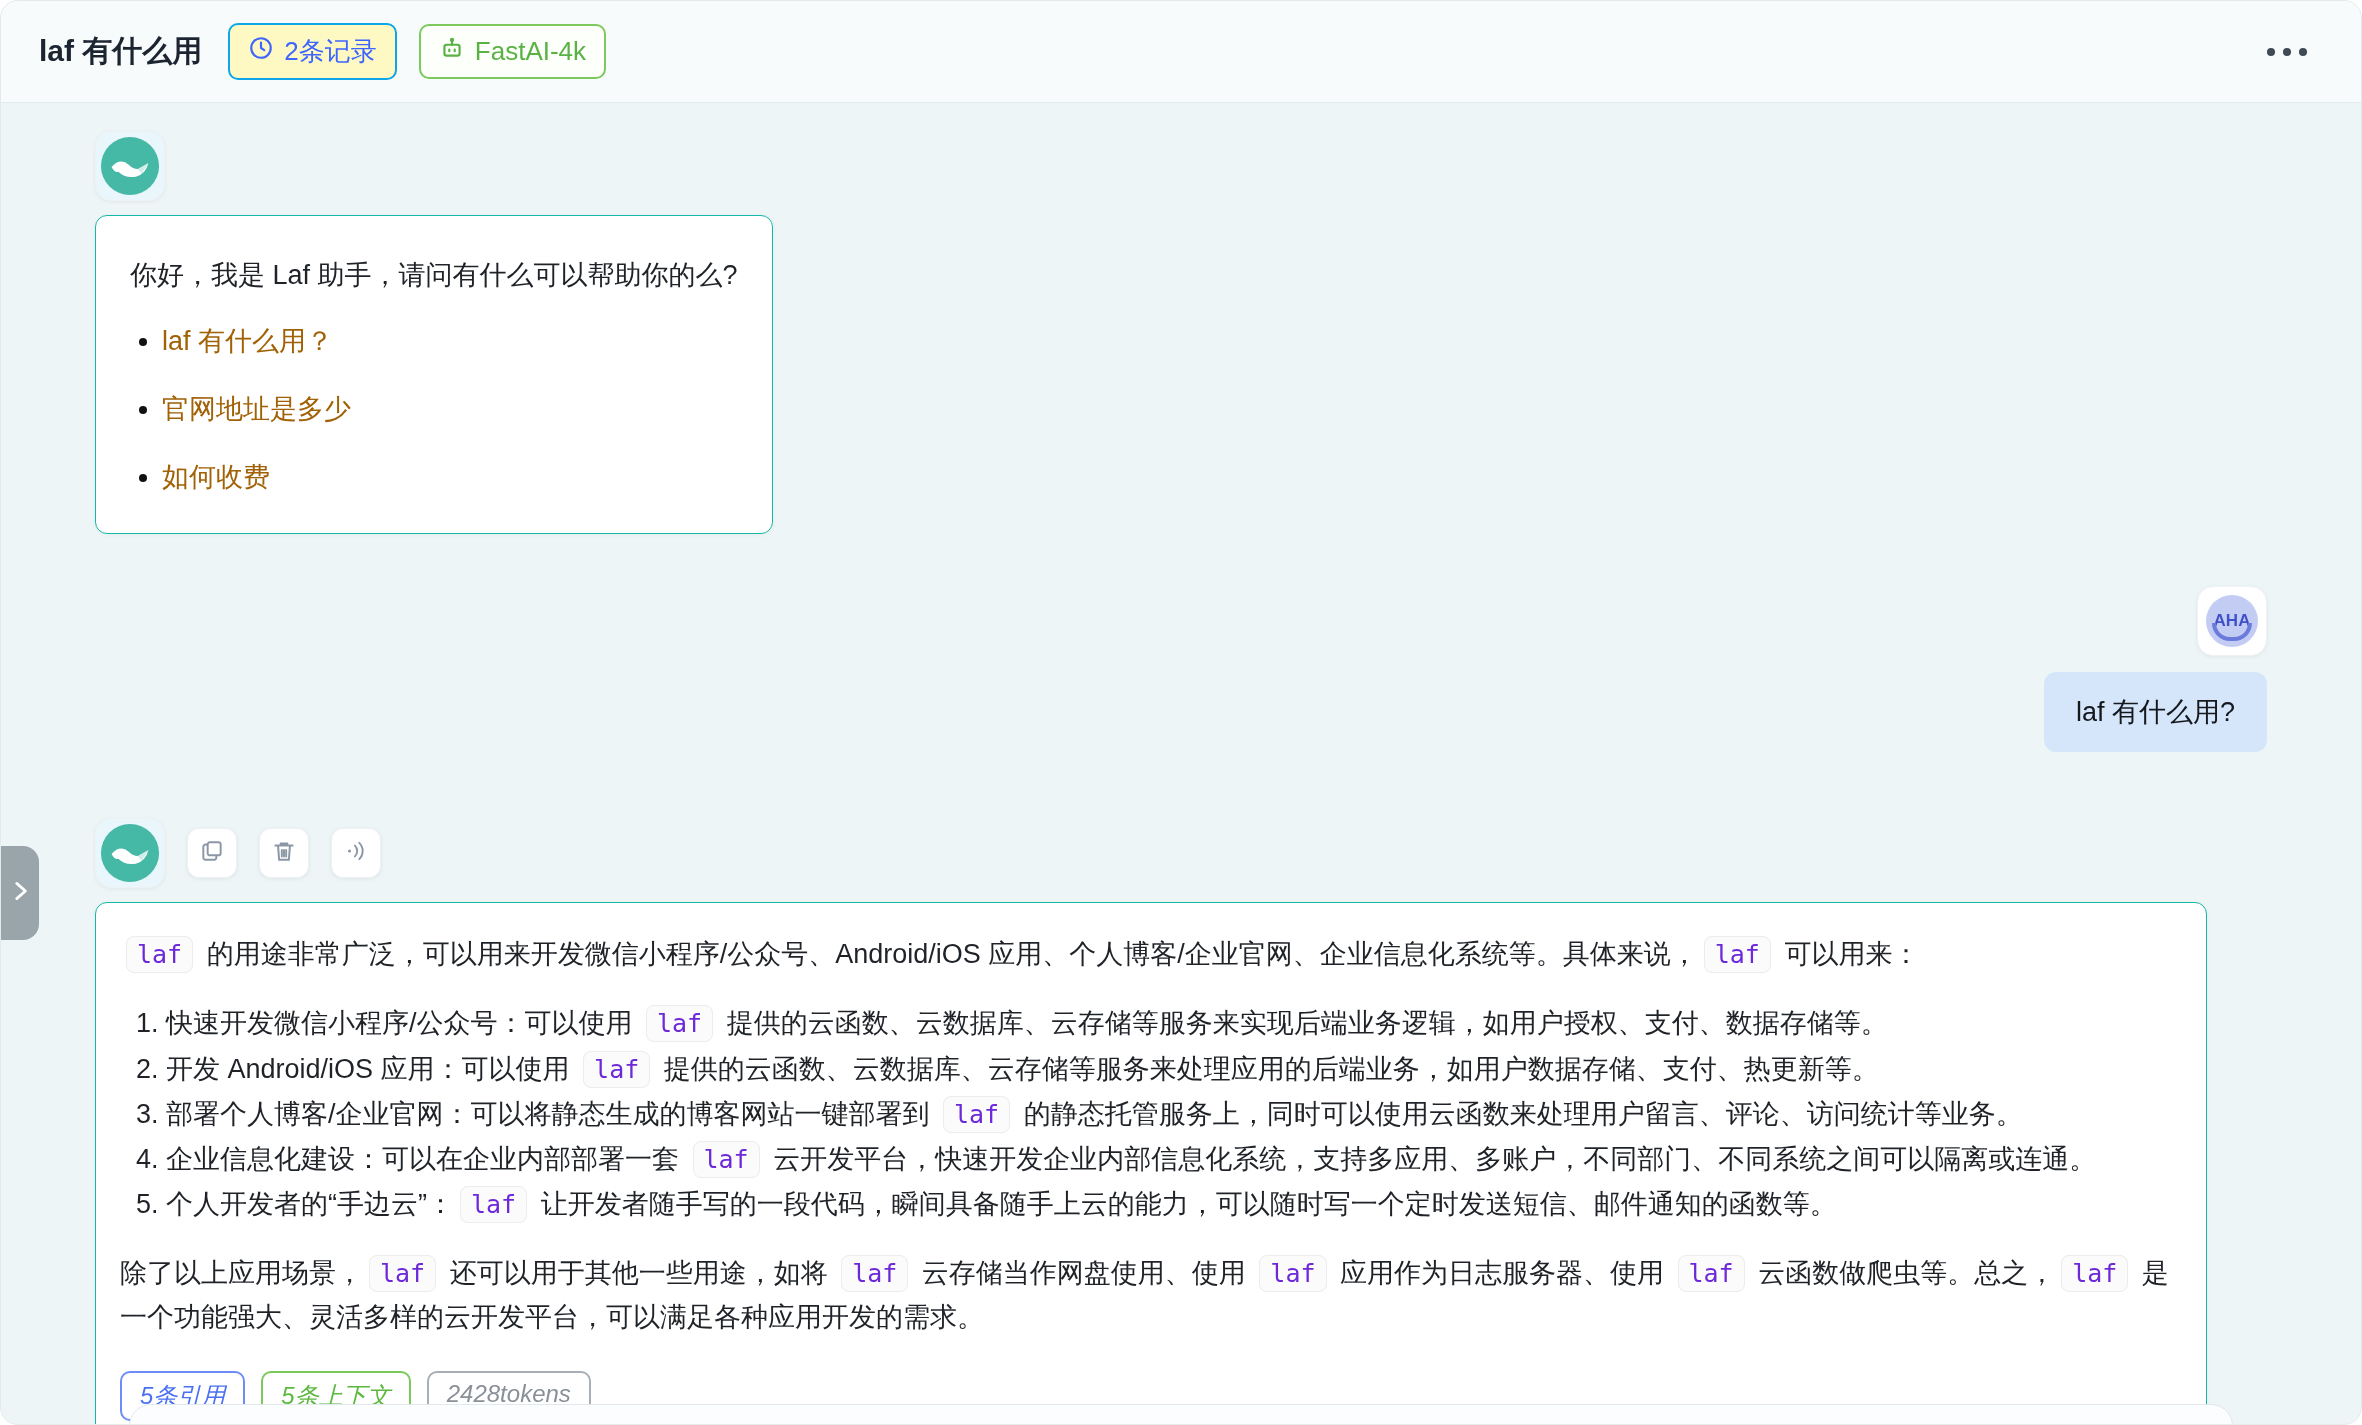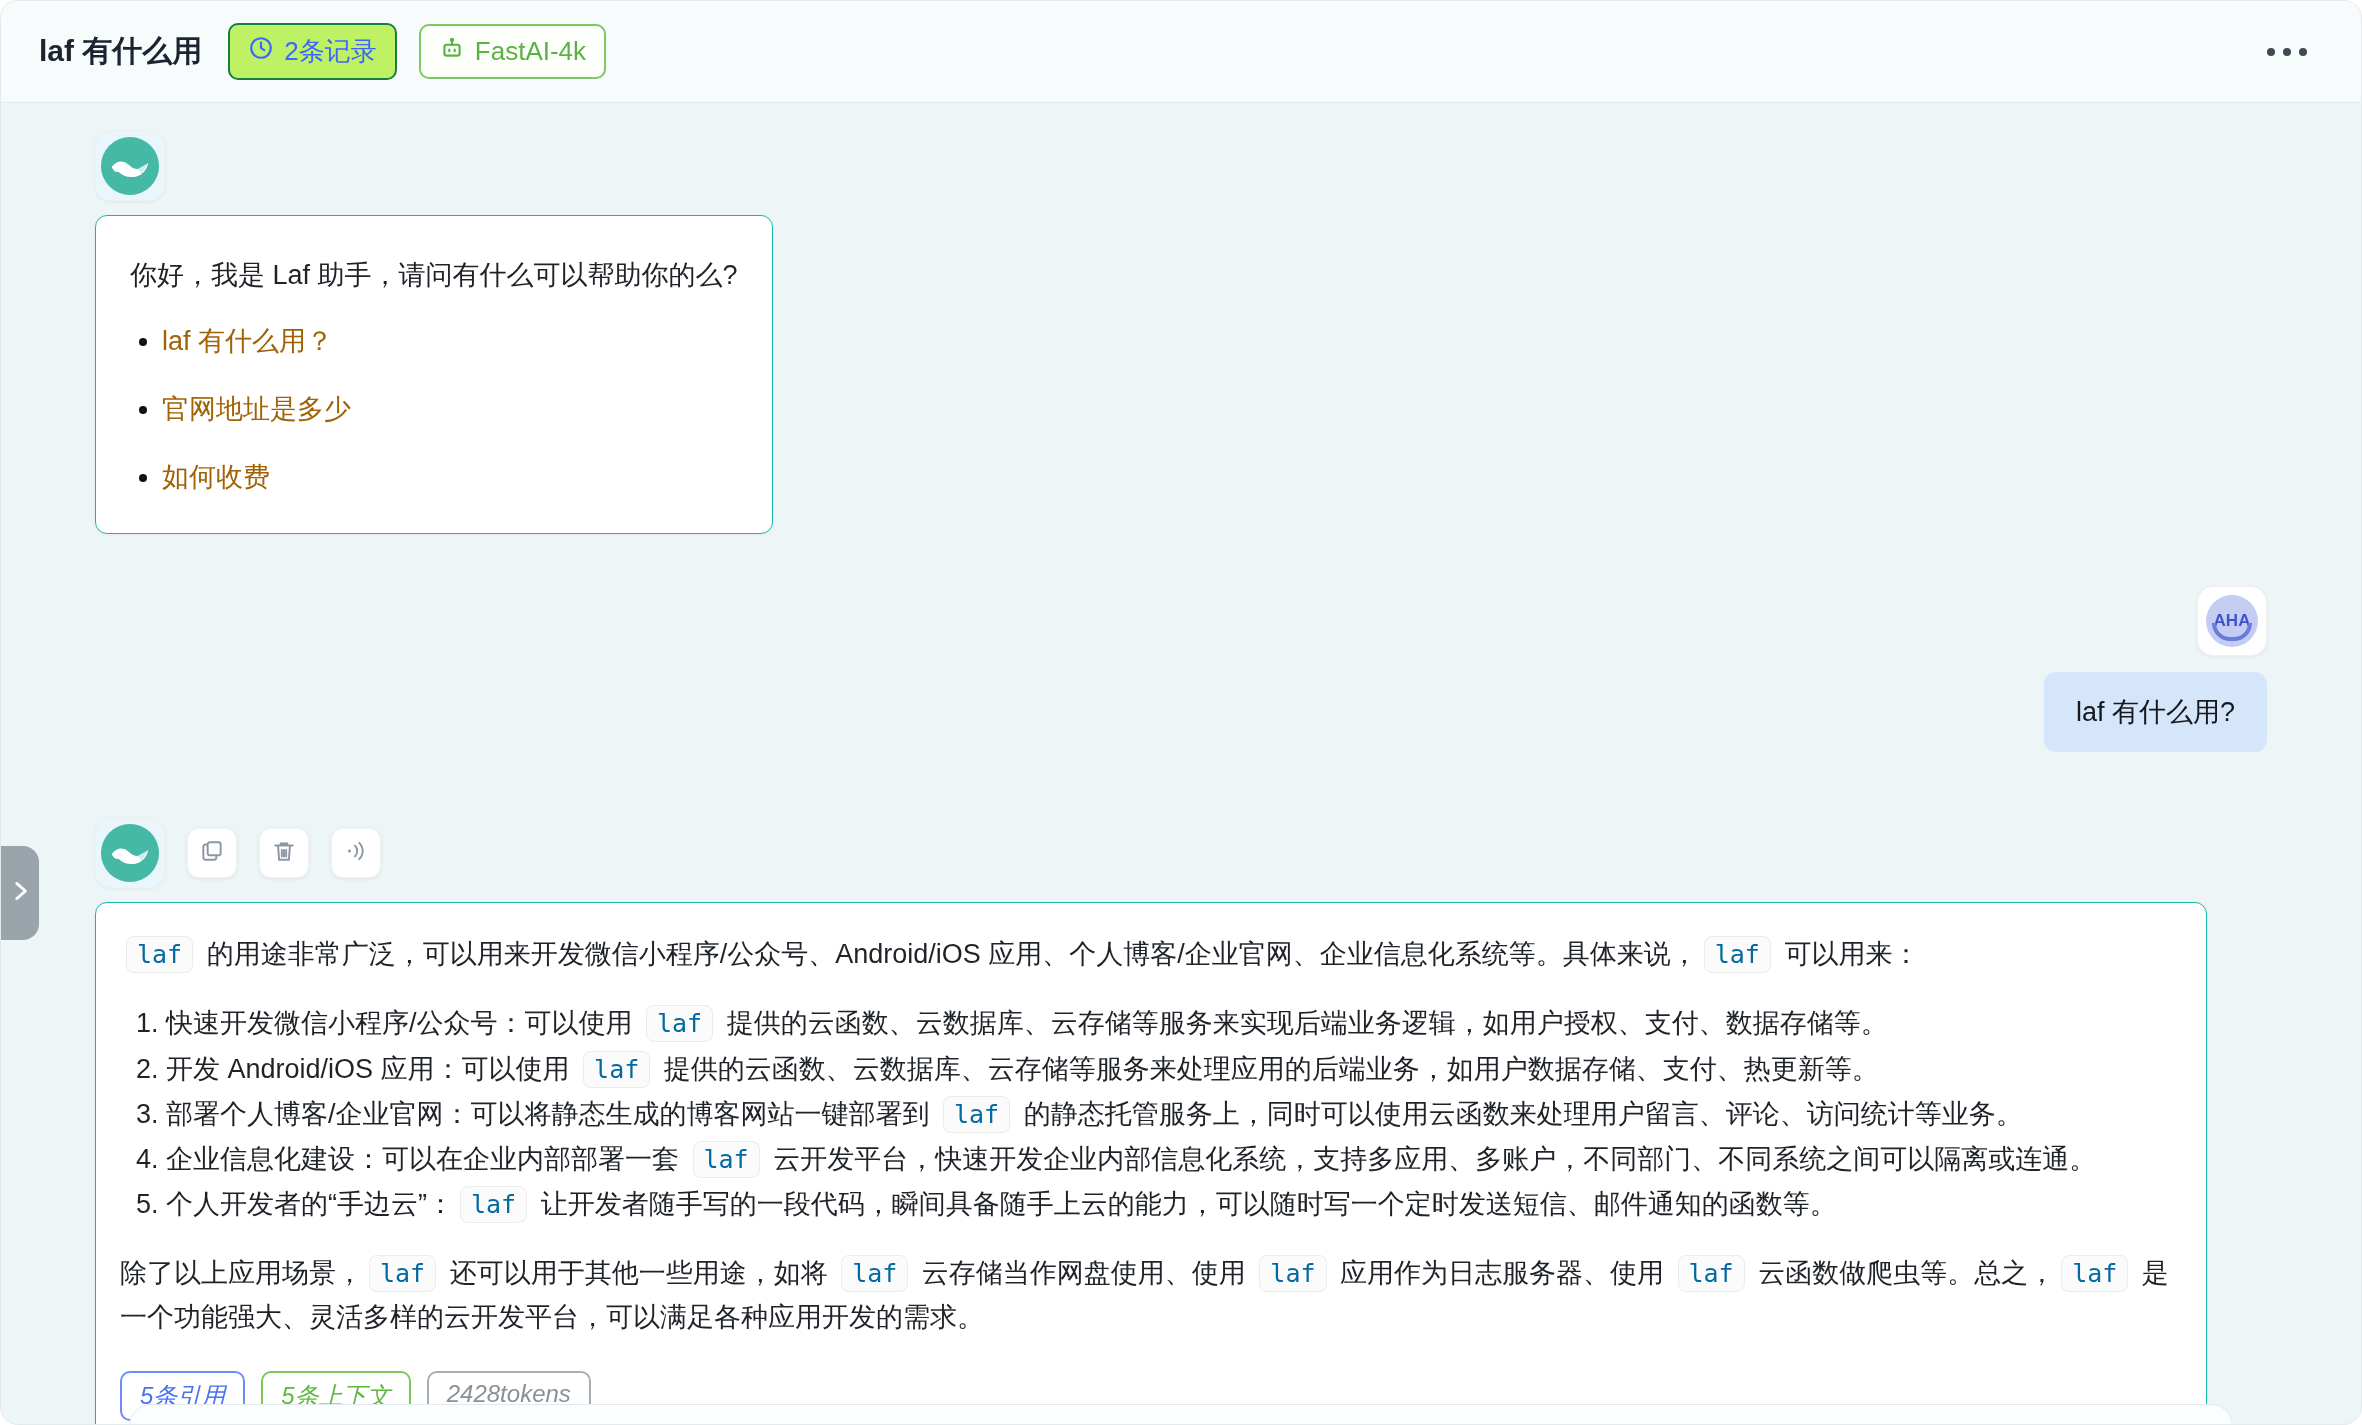--- a/index.html
+++ b/index.html
@@ -2,21 +2,21 @@
 <html><head>
 <meta charset="utf-8">
 <style>
   html,body{margin:0;padding:0;background:#ffffff;font-family:"Liberation Sans","DejaVu Sans",sans-serif;}
   .app{position:relative;width:2362px;height:1425px;background:#edf5f7;border-radius:18px;overflow:hidden;box-sizing:border-box;border:1px solid #e4e9ec;}
 
   
   .header{height:102px;background:#f7fbfc;border-bottom:1px solid #e4ebef;display:flex;align-items:center;padding:0 44px 0 38px;box-sizing:border-box;}
   .title{font-size:30px;font-weight:700;color:#1b2430;margin-right:26px;}
   .hbadge{display:flex;align-items:center;gap:10px;border-radius:10px;padding:9px 18px;font-size:26px;margin-right:22px;background:#ffffff;cursor:pointer;}
-  .hbadge.blue{border:2px solid #15803d;color:#3e66ff;background:#bef264;}
+  .hbadge.blue{border:2px solid #0ea5e9;color:#3e66ff;background:#fef9c3;}
   .hbadge.green{border:2px solid #7cc95d;color:#5bb244;background:#fcfffa;}
   .hspacer{flex:1;}
   .more-btn{display:flex;gap:8px;align-items:center;cursor:pointer;padding:10px;}
   .more-btn i{width:8px;height:8px;border-radius:50%;background:#3f4a55;display:block;}
 
   
   .chat{padding:28px 94px 0 94px;}
   .avatar{width:70px;height:70px;border-radius:16px;background:#e9f6fb;border:1px solid #eef2f5;box-shadow:0 1px 4px rgba(0,0,0,.06);display:flex;align-items:center;justify-content:center;box-sizing:border-box;}
   .avatar svg{display:block;}
   .row-left{display:flex;align-items:center;gap:22px;}
@@ -40,21 +40,21 @@
 
   
   .ai-row{display:flex;align-items:center;gap:22px;margin-top:66px;}
   .tool-btn{width:48px;height:48px;border-radius:12px;background:#ffffff;border:1px solid #eef1f4;box-shadow:0 1px 4px rgba(0,0,0,.07);display:flex;align-items:center;justify-content:center;cursor:pointer;}
   .tool-btn svg{stroke:#8b97a5;}
   .answer-card{padding:4px 24px 26px 24px;margin-right:60px;}
   .md{font-size:27px;color:#1f2328;line-height:1.6;}
   .md p{margin:26px 0;}
   .md ol{margin:26px 0;padding-left:46px;}
   .md ol li{margin:2px 0;}
-  code.icode{font-family:"DejaVu Sans Mono","Liberation Mono",monospace;font-size:25px;background:#fbfbfb;border:1px solid #ececec;border-radius:8px;padding:3px 10px;margin:0 6px;color:#0369a1;white-space:nowrap;}
+  code.icode{font-family:"DejaVu Sans Mono","Liberation Mono",monospace;font-size:25px;background:#fbfbfb;border:1px solid #ececec;border-radius:8px;padding:3px 10px;margin:0 6px;color:#6d28d9;white-space:nowrap;}
   .meta-row{display:flex;gap:16px;margin-top:32px;}
   .mbadge{font-size:24px;border-radius:10px;padding:7px 18px;background:#ffffff;font-style:italic;}
   .mbadge.blue{border:2px solid #6e8cf8;color:#4a71f2;cursor:pointer;}
   .mbadge.green{border:2px solid #79c95b;color:#5cb840;cursor:pointer;}
   .mbadge.gray{border:2px solid #a8aeb5;color:#8a9097;text-align:center;}
 
   
   .side-tab{position:absolute;left:0;top:845px;width:38px;height:94px;background:#9aa4ab;border-radius:0 16px 16px 0;display:flex;align-items:center;justify-content:center;cursor:pointer;}
   .side-tab svg{stroke:#ffffff;}
 

